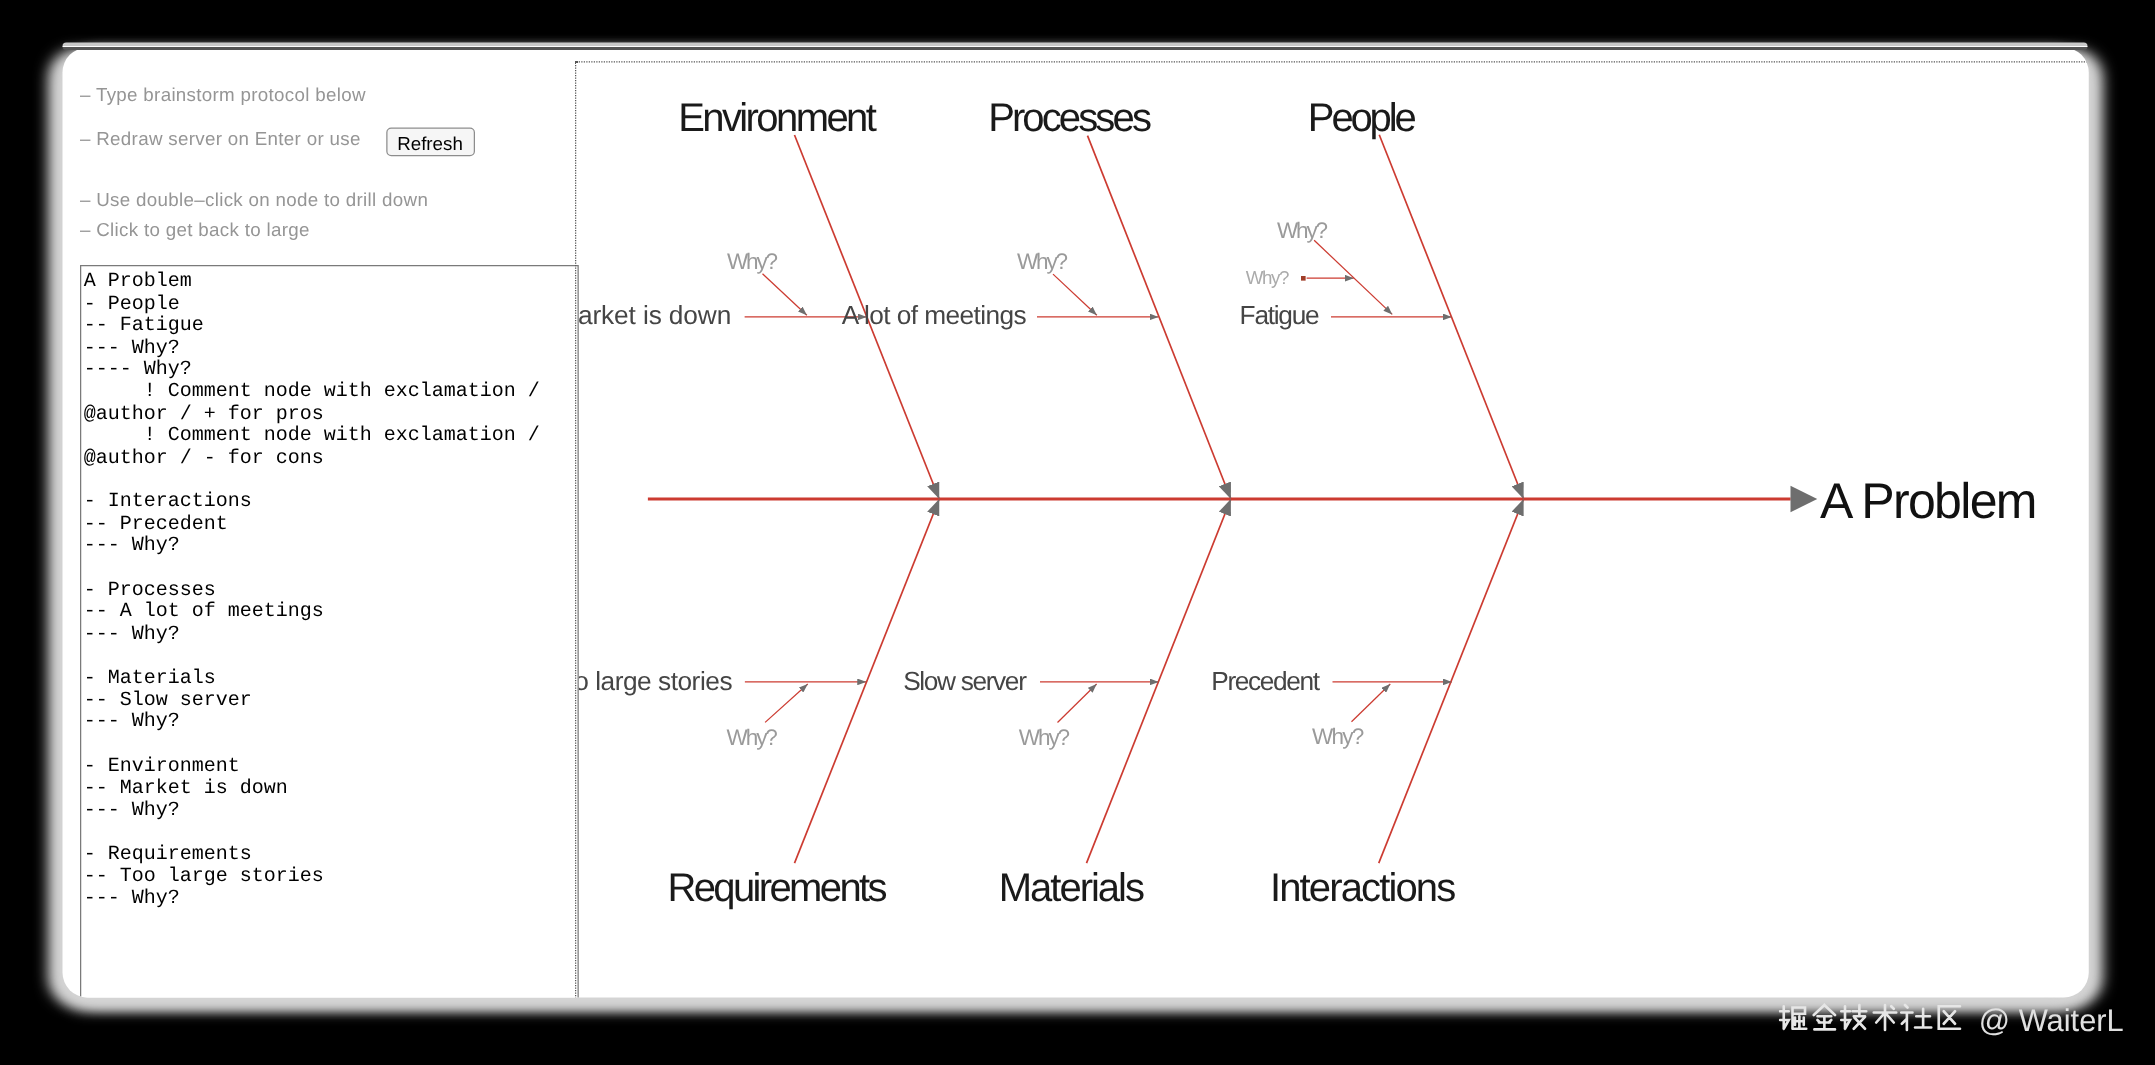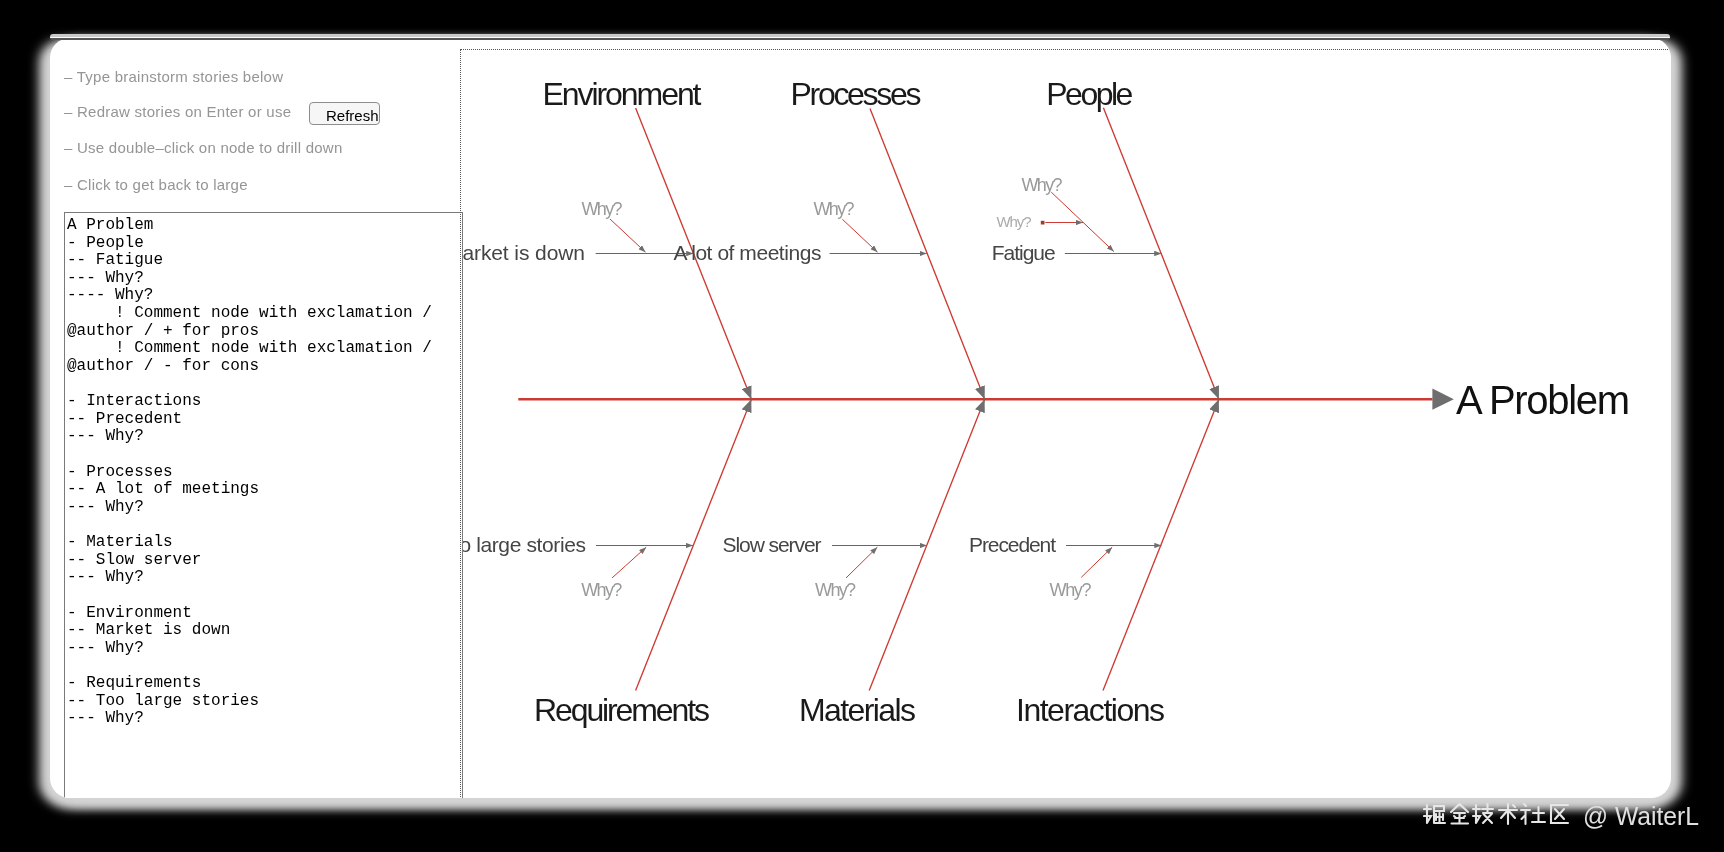--- a/index.html
+++ b/index.html
@@ -4,21 +4,21 @@
 <style>
   html,body{margin:0;padding:0;background:#000;width:1724px;height:852px;overflow:hidden;}
   *{box-sizing:border-box;}
   #chrome{position:absolute;left:50px;top:34px;width:1620px;height:6px;border-radius:3px;z-index:5;
     background:linear-gradient(#c9c9c9 0%,#c9c9c9 44%,#fcfcfc 44%,#fcfcfc 60%,#555 60%,#555 100%);}
   #card{position:absolute;left:50px;top:38px;width:1621px;height:760px;background:#fff;
     border-radius:20px;overflow:hidden;
     box-shadow:-9px 4px 11px 2px #d4d4d4, 9px 4px 11px 2px #d4d4d4, 0 8px 11px 2px #d6d6d6;}
   .instr{position:absolute;left:14px;font:15px/15px "Liberation Sans", sans-serif;color:#959595;letter-spacing:.25px;white-space:nowrap;}
   #btn{position:absolute;left:258.5px;top:63.8px;width:71px;height:23px;border:1px solid #8d8d8d;border-radius:4px;
-    background:#f6f6f6;font:15px/25px "Liberation Sans", sans-serif;color:#000;text-align:right;}
+    background:#f6f6f6;font:15px/25px "Liberation Sans", sans-serif;color:#000;text-align:center;}
   #ta{position:absolute;left:14px;top:173.5px;width:399px;height:600px;border:1px solid #7a7a7a;background:#fff;
     font:16px/17.63px "Liberation Mono", monospace;color:#000;padding:4.4px 0 0 2px;white-space:pre;overflow:hidden;}
   #dotted{position:absolute;left:409.5px;top:11px;width:1290px;height:820px;border:1px dotted #555;pointer-events:none;}
   #svg1{position:absolute;left:0;top:0;}
   #wm{position:absolute;left:1423px;top:801.5px;width:290px;height:30px;}
 </style>
 </head>
 <body>
 <div id="chrome"></div>
 <div id="card">
@@ -83,23 +83,23 @@
         <text x="581.5" y="215" textLength="41">Why?</text>
         <text x="813.5" y="215" textLength="41">Why?</text>
         <text x="1021.5" y="190.5" textLength="41">Why?</text>
         <text x="581.3" y="595.8" textLength="41">Why?</text>
         <text x="815.1" y="595.8" textLength="41">Why?</text>
         <text x="1049.5" y="595.5" textLength="42">Why?</text>
       </g>
       <text x="996.5" y="227" font-size="15" fill="#ababab" textLength="35">Why?</text>
     </g>
   </svg>
-  <div class="instr" style="top:30.8px">– Type brainstorm stories below</div>
-  <div class="instr" style="top:66.1px">– Redraw stories on Enter or use</div>
-  <div class="instr" style="top:102px">– Use double–click on node to drill down</div>
+  <div class="instr" style="top:30.8px">– Type brainstorm protocol below</div>
+  <div class="instr" style="top:66.1px">– Redraw server on Enter or use</div>
+  <div class="instr" style="top:115px">– Use double–click on node to drill down</div>
   <div class="instr" style="top:138.8px">– Click to get back to large</div>
   <div id="btn">Refresh</div>
   <div id="ta">A Problem
 - People
 -- Fatigue
 --- Why?
 ---- Why?
      ! Comment node with exclamation /
 @author / + for pros
      ! Comment node with exclamation /

